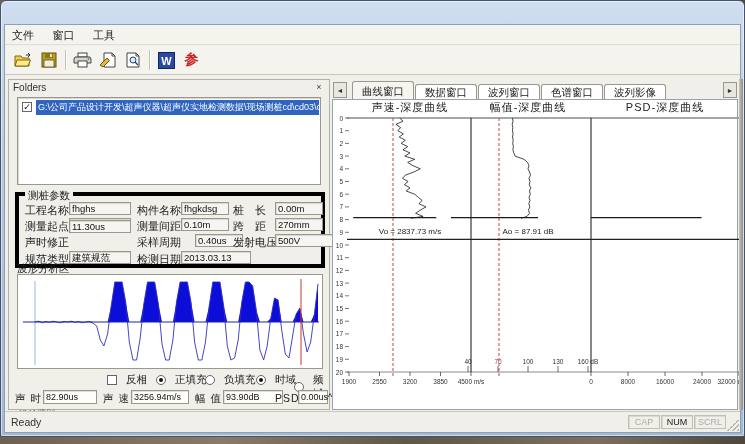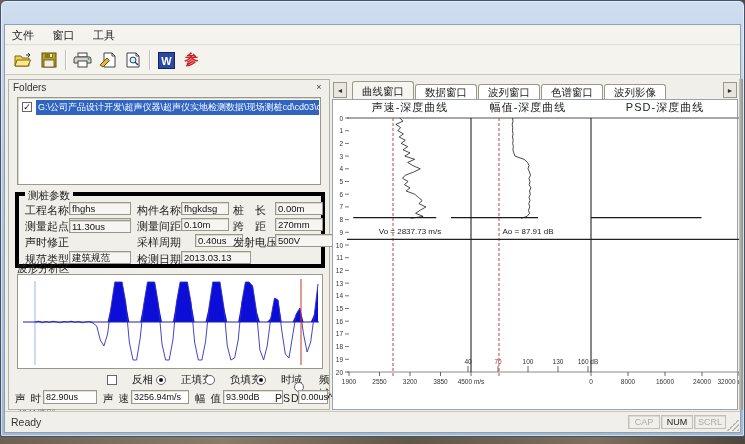--- a/index.html
+++ b/index.html
@@ -44,21 +44,21 @@
 
   .groupbox { position:absolute; left:6px; width:310px; top:112px; height:76px; border:4px solid #000000; }
   .gb-title { position:absolute; left:6px; top:-7px; background:#f0efe9; padding:0 3px; font-size:10.5px; color:#222; }
   .plabel { position:absolute; font-size:11px; color:#222; white-space:nowrap; }
   .pfield { position:absolute; height:13px; background:#f6f5f1; border:1px solid #9a978d; box-shadow:inset 1px 1px 0 #dcd9cf; font-size:9.5px; color:#111; padding:0 2px; line-height:11px; white-space:nowrap; overflow:hidden; }
 
   .wave-label { position:absolute; left:8px; top:182px; font-size:10.5px; color:#222; }
   .wave-box { position:absolute; left:8px; top:194px; width:306px; height:95px; background:#fff; border:1px solid #9a978d; }
 
   .opt-row { position:absolute; left:0; right:0; top:293px; height:14px; font-size:10.5px; color:#222; }
-  .opt { position:absolute; display:flex; align-items:center; gap:15px; }
+  .opt { position:absolute; display:flex; align-items:center; gap:9px; }
   .radio { width:10px; height:10px; border:1px solid #666; border-radius:50%; background:#fff; position:relative; flex:none; }
   .radio.sel::after { content:""; position:absolute; left:2px; top:2px; width:4px; height:4px; border-radius:50%; background:#111; }
 
   .readout-row { position:absolute; left:0; right:0; top:310px; height:15px; font-size:10.5px; color:#222; }
   .rlabel { position:absolute; top:2px; white-space:nowrap; letter-spacing:1px; }
   .rfield { position:absolute; top:0; height:14px; background:#fdfdfb; border:1px solid #9a978d; box-shadow:inset 1px 1px 0 #e2dfd5; font-size:9px; padding:1px 2px; white-space:nowrap; color:#111; }
   .clip-text { position:absolute; left:8px; top:327px; height:7px; overflow:hidden; font-size:9px; color:#777; text-decoration:line-through; }
 
   
   .right-pane { position:absolute; left:327px; top:54px; width:411px; bottom:22px; }

